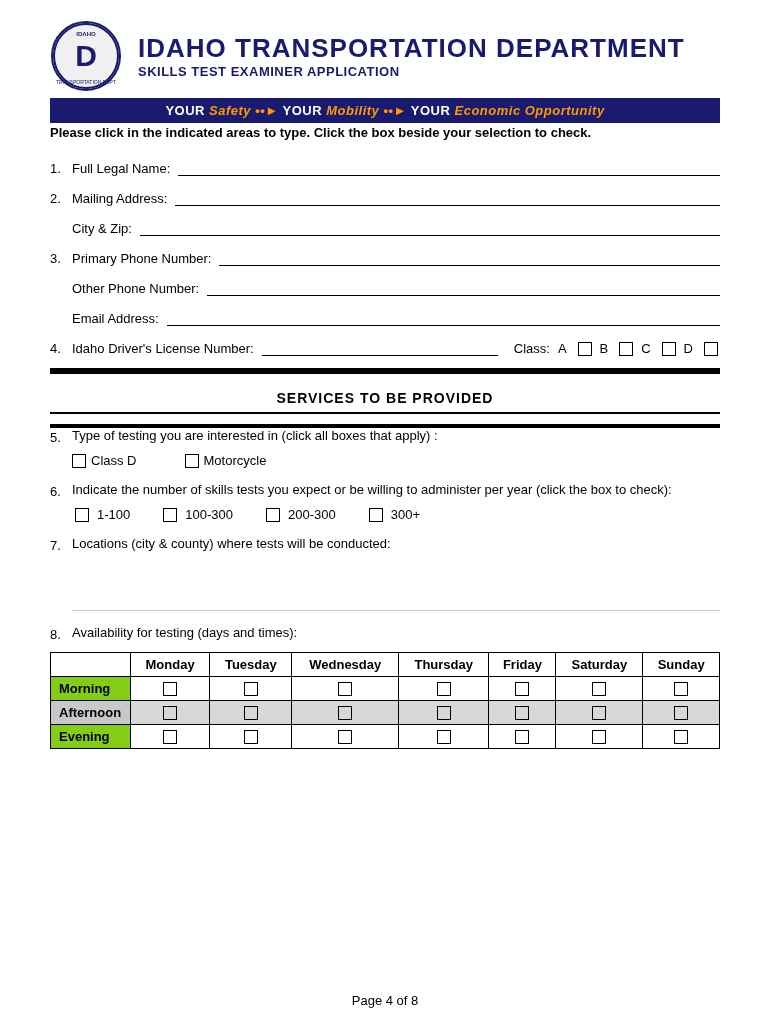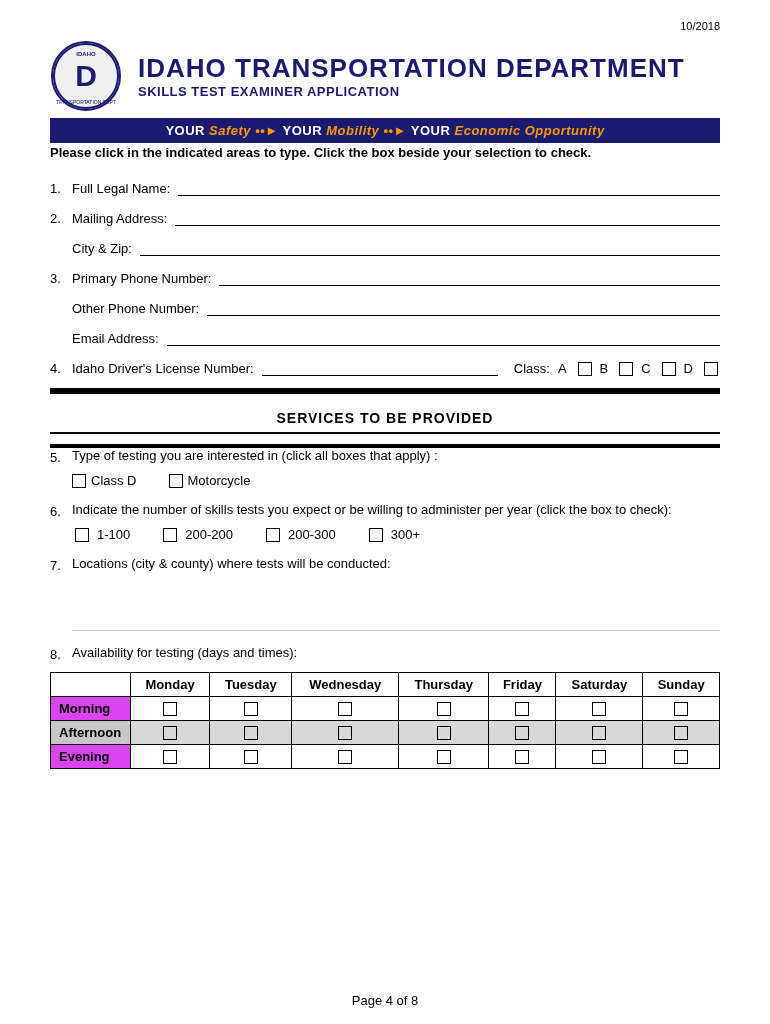--- a/index.html
+++ b/index.html
@@ -163,21 +163,21 @@
       flex-shrink: 0;
       padding-top: 2px;
     }
     .section-q .q-text {
       font-size: 13px;
       flex: 1;
     }
     .checkbox-options {
       display: flex;
       align-items: center;
-      gap: 2px;
+      gap: 18px;
       margin-left: 22px;
       margin-top: 6px;
     }
     .checkbox-option {
       display: flex;
       align-items: center;
       gap: 5px;
       font-size: 13px;
     }
     .checkbox-option .checkbox-sq { margin: 0; }
@@ -214,21 +214,21 @@
       text-align: center;
     }
     .availability-table td {
       border: 1px solid #000;
       padding: 4px 8px;
       text-align: center;
     }
     .availability-table td.row-label {
       font-weight: bold;
       text-align: left;
-      background: #d946ef;
+      background: #84cc16;
       border: 1px solid #000;
     }
     .availability-table tr:nth-child(even) td:not(.row-label) {
       background: #f0f0f0;
     }
     .availability-table tr:nth-child(odd) td:not(.row-label) {
       background: #fff;
     }
     .page-footer {
       position: absolute;
@@ -237,23 +237,20 @@
       right: 0;
       text-align: center;
       font-size: 13px;
     }
   </style>
 </head>
 <body>
 
 <div class="page">
 
-  <div class="date-top">
-    <span>10/2018</span>
-  </div>
 
   <div class="header-section">
 
     <svg class="logo" viewBox="0 0 72 72" xmlns="http://www.w3.org/2000/svg">
       <circle cx="36" cy="36" r="34" fill="#fff" stroke="#1a1a6e" stroke-width="2"></circle>
       <circle cx="36" cy="36" r="32" fill="#f0f0f0" stroke="#1a1a6e" stroke-width="1"></circle>
 
       <path d="M36 4 A32 32 0 0 1 68 36 A32 32 0 0 1 36 68 A32 32 0 0 1 4 36 A32 32 0 0 1 36 4Z" fill="none" stroke="#1a1a6e" stroke-width="2"></path>
 
       <text x="36" y="46" text-anchor="middle" font-size="30" font-weight="900" fill="#1a1a6e" font-family="Arial">D</text>
@@ -360,21 +357,21 @@
       <span class="q-num">6.</span>
       <span class="q-text">Indicate the number of skills tests you expect or be willing to administer per year (click the box to check):</span>
     </div>
     <div class="range-options">
       <div class="range-option">
         <span class="checkbox-sq"></span>
         <span>1-100</span>
       </div>
       <div class="range-option">
         <span class="checkbox-sq"></span>
-        <span>200-200</span>
+        <span>100-300</span>
       </div>
       <div class="range-option">
         <span class="checkbox-sq"></span>
         <span>200-300</span>
       </div>
       <div class="range-option">
         <span class="checkbox-sq"></span>
         <span>300+</span>
       </div>
     </div>

